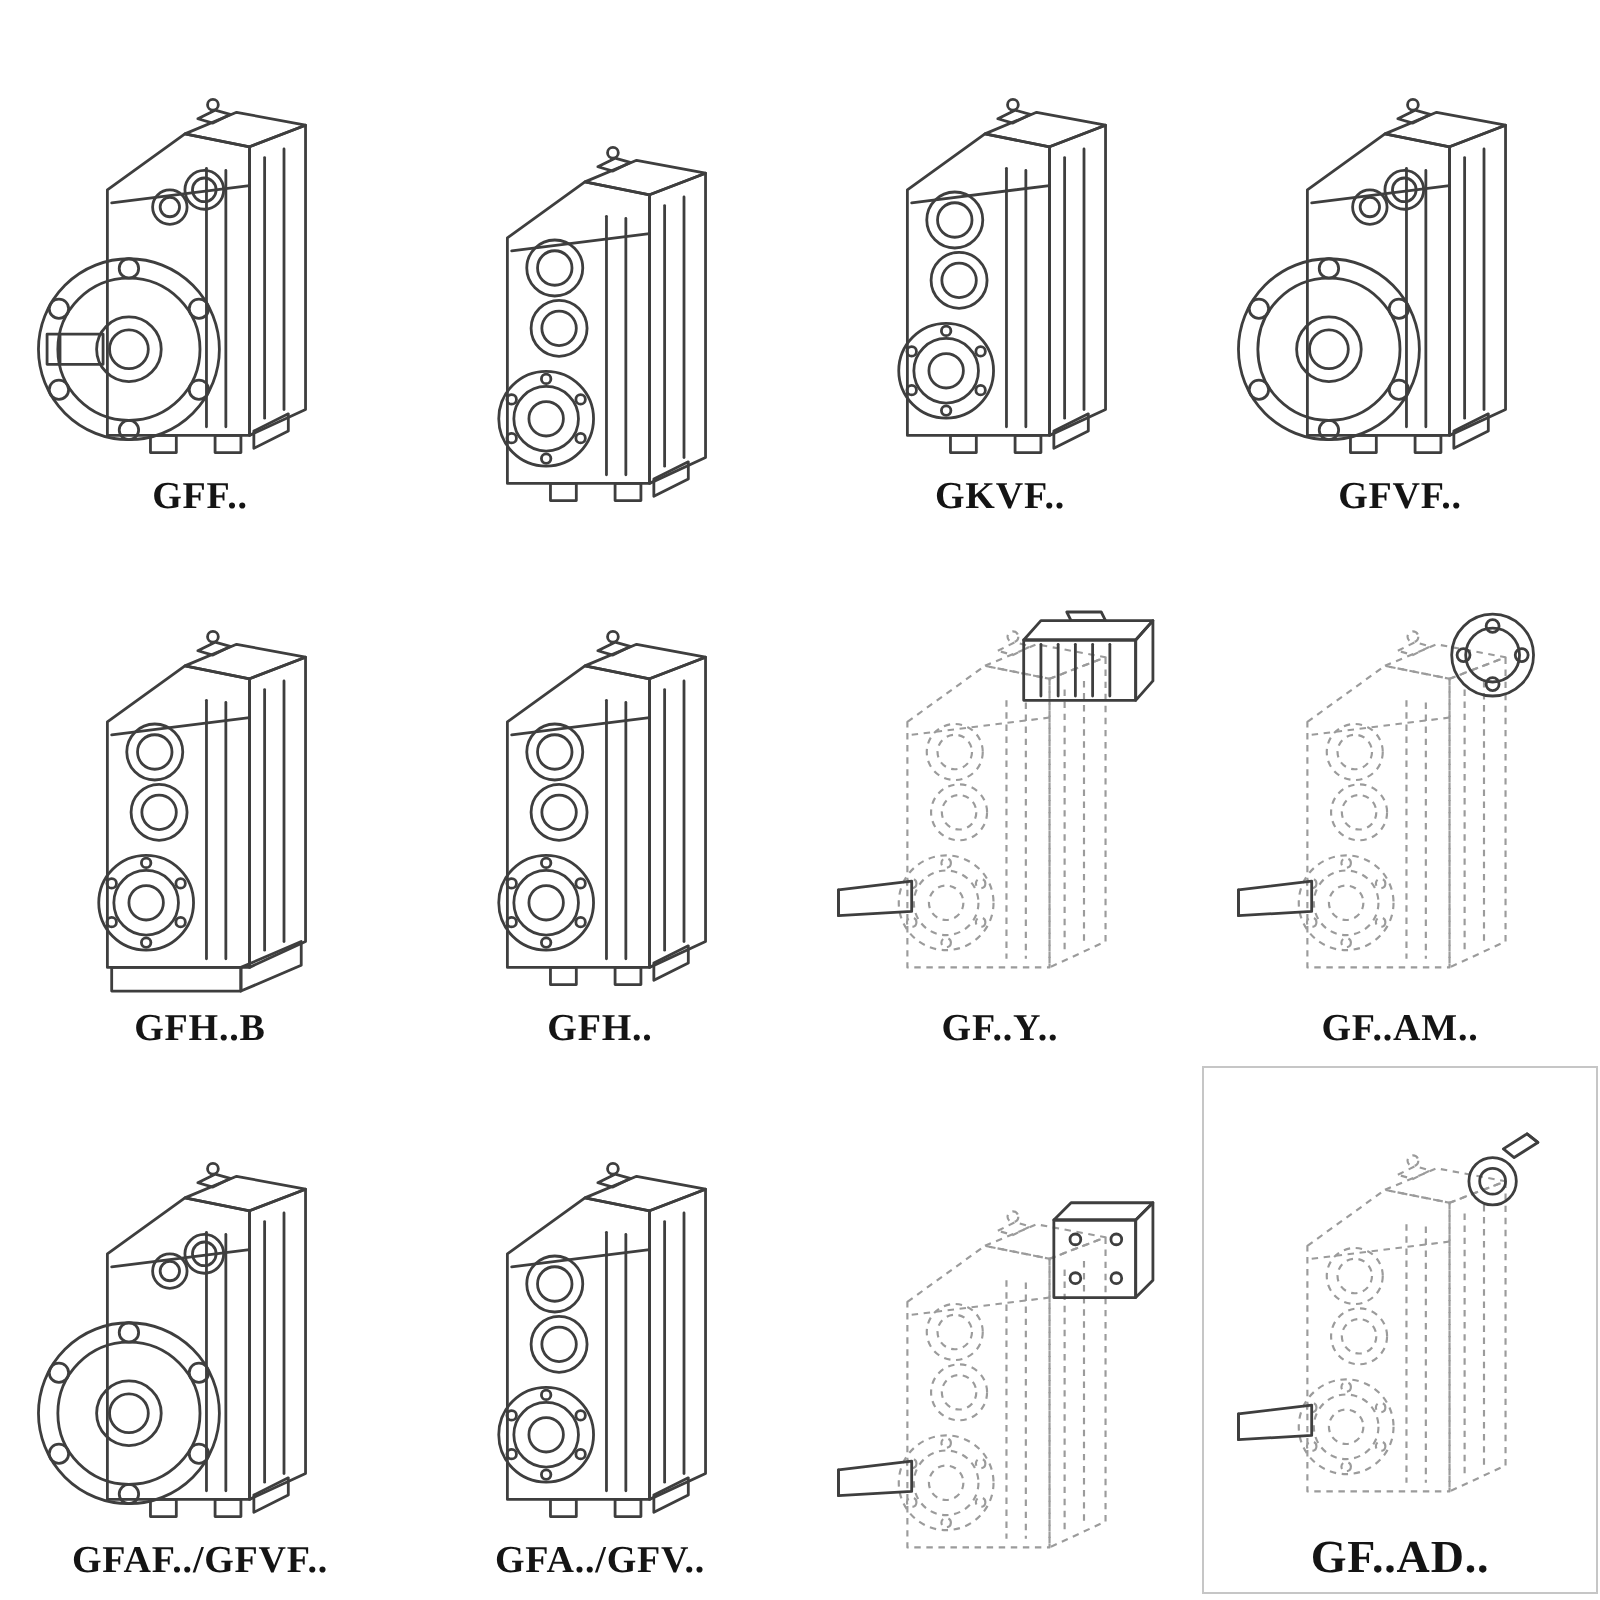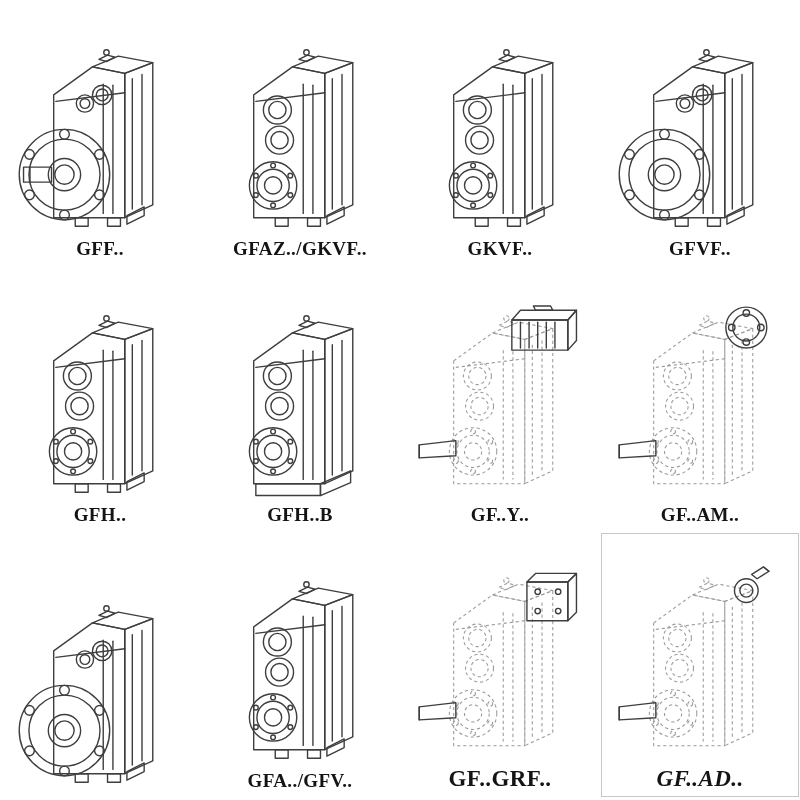--- a/index.html
+++ b/index.html
@@ -7,21 +7,21 @@
   .grid{
     display:grid;
     grid-template-columns:repeat(4,200px);
     grid-template-rows:repeat(3,266px);
     width:800px;height:800px;
   }
   .cell{
     display:flex;flex-direction:column;align-items:center;justify-content:flex-end;
     padding-bottom:6px;box-sizing:border-box;
   }
-  .cell.boxed{outline:1px solid #c6c6c6;outline-offset:-2px;font-style:italic;}
+  .cell.boxed{outline:1px solid #c6c6c6;outline-offset:-2px;}
   .fig{width:188px;height:212px;display:flex;align-items:flex-end;justify-content:center;}
   .fig svg{width:184px;height:210px;display:block;}
   .label{
     font-weight:bold;font-size:19px;letter-spacing:.4px;color:#141414;
     margin-top:2px;white-space:nowrap;
   }
   .label.lg{font-size:23px;}
   
   svg .s{fill:none;stroke:#3e3e3e;stroke-width:1.3;stroke-linejoin:round;stroke-linecap:round;}
   svg .d{fill:none;stroke:#9b9b9b;stroke-width:1;stroke-dasharray:3 2.6;stroke-linejoin:round;}
@@ -90,21 +90,20 @@
           <circle class="s" cx="60" cy="148" r="15"></circle>
           <circle class="s" cx="60" cy="148" r="8"></circle>
   <circle class="s" cx="60" cy="129.5" r="2.2"></circle>
           <circle class="s" cx="76" cy="139" r="2.2"></circle>
   <circle class="s" cx="76" cy="157" r="2.2"></circle>
           <circle class="s" cx="60" cy="166.5" r="2.2"></circle>
   <circle class="s" cx="44" cy="157" r="2.2"></circle>
           <circle class="s" cx="44" cy="139" r="2.2"></circle>
         </svg>
       </div>
-      <div class="label">GFAZ../GKVF..</div>
     </div>
     <div class="cell">
       <div class="fig">
         <svg viewBox="0 0 170 195">
   <polygon class="s" points="42,64 78,38 108,44 108,178 42,178"></polygon>
   <polygon class="s" points="108,44 134,34 134,166 108,178"></polygon>
   <polygon class="s" points="78,38 102,28 134,34 108,44"></polygon>
   <polygon class="s" points="84,31 92,27 99,29 91,33"></polygon>
   <circle class="s" cx="91" cy="24.5" r="2.5"></circle>
   <line class="s" x1="88" y1="54" x2="88" y2="174"></line>
@@ -158,53 +157,20 @@
           <circle class="s" cx="84.5" cy="119.2" r="4.5"></circle>
   <circle class="s" cx="84.5" cy="156.8" r="4.5"></circle>
           <circle class="s" cx="52" cy="175.5" r="4.5"></circle>
   <circle class="s" cx="19.5" cy="156.8" r="4.5"></circle>
           <circle class="s" cx="19.5" cy="119.2" r="4.5"></circle>
   <circle class="s" cx="52" cy="138" r="15"></circle>
           <circle class="s" cx="52" cy="138" r="9"></circle>
         </svg>
       </div>
       <div class="label">GFVF..</div>
-    </div>
-    <div class="cell">
-      <div class="fig">
-        <svg viewBox="0 0 170 195">
-  <polygon class="s" points="42,64 78,38 108,44 108,178 42,178"></polygon>
-  <polygon class="s" points="108,44 134,34 134,166 108,178"></polygon>
-  <polygon class="s" points="78,38 102,28 134,34 108,44"></polygon>
-  <polygon class="s" points="84,31 92,27 99,29 91,33"></polygon>
-  <circle class="s" cx="91" cy="24.5" r="2.5"></circle>
-  <line class="s" x1="88" y1="54" x2="88" y2="174"></line>
-  <line class="s" x1="97" y1="55" x2="97" y2="174"></line>
-  <line class="s" x1="115" y1="49" x2="115" y2="170"></line>
-  <line class="s" x1="124" y1="45" x2="124" y2="166"></line>
-  <line class="s" x1="44" y1="70" x2="108" y2="62"></line>
-  <polygon class="s" points="62,178 74,178 74,186 62,186"></polygon>
-  <polygon class="s" points="92,178 104,178 104,186 92,186"></polygon>
-  <polygon class="s" points="110,176 126,168 126,176 110,184"></polygon>
-  <circle class="s" cx="64" cy="78" r="13"></circle>
-          <circle class="s" cx="64" cy="78" r="8"></circle>
-  <circle class="s" cx="66" cy="106" r="13"></circle>
-          <circle class="s" cx="66" cy="106" r="8"></circle>
-  <circle class="s" cx="60" cy="148" r="22"></circle>
-          <circle class="s" cx="60" cy="148" r="15"></circle>
-          <circle class="s" cx="60" cy="148" r="8"></circle>
-  <circle class="s" cx="60" cy="129.5" r="2.2"></circle>
-          <circle class="s" cx="76" cy="139" r="2.2"></circle>
-  <circle class="s" cx="76" cy="157" r="2.2"></circle>
-          <circle class="s" cx="60" cy="166.5" r="2.2"></circle>
-  <circle class="s" cx="44" cy="157" r="2.2"></circle>
-          <circle class="s" cx="44" cy="139" r="2.2"></circle>
-        </svg>
-      </div>
-      <div class="label">GFH..</div>
     </div>
     <div class="cell">
       <div class="fig">
         <svg viewBox="0 0 170 195">
   <polygon class="s" points="42,64 78,38 108,44 108,178 42,178"></polygon>
   <polygon class="s" points="108,44 134,34 134,166 108,178"></polygon>
   <polygon class="s" points="78,38 102,28 134,34 108,44"></polygon>
   <polygon class="s" points="84,31 92,27 99,29 91,33"></polygon>
   <circle class="s" cx="91" cy="24.5" r="2.5"></circle>
   <line class="s" x1="88" y1="54" x2="88" y2="174"></line>
@@ -223,20 +189,53 @@
           <circle class="s" cx="60" cy="148" r="8"></circle>
   <circle class="s" cx="60" cy="129.5" r="2.2"></circle>
           <circle class="s" cx="76" cy="139" r="2.2"></circle>
   <circle class="s" cx="76" cy="157" r="2.2"></circle>
           <circle class="s" cx="60" cy="166.5" r="2.2"></circle>
   <circle class="s" cx="44" cy="157" r="2.2"></circle>
           <circle class="s" cx="44" cy="139" r="2.2"></circle>
         </svg>
       </div>
       <div class="label">GFH..B</div>
+    </div>
+    <div class="cell">
+      <div class="fig">
+        <svg viewBox="0 0 170 195">
+  <polygon class="s" points="42,64 78,38 108,44 108,178 42,178"></polygon>
+  <polygon class="s" points="108,44 134,34 134,166 108,178"></polygon>
+  <polygon class="s" points="78,38 102,28 134,34 108,44"></polygon>
+  <polygon class="s" points="84,31 92,27 99,29 91,33"></polygon>
+  <circle class="s" cx="91" cy="24.5" r="2.5"></circle>
+  <line class="s" x1="88" y1="54" x2="88" y2="174"></line>
+  <line class="s" x1="97" y1="55" x2="97" y2="174"></line>
+  <line class="s" x1="115" y1="49" x2="115" y2="170"></line>
+  <line class="s" x1="124" y1="45" x2="124" y2="166"></line>
+  <line class="s" x1="44" y1="70" x2="108" y2="62"></line>
+  <polygon class="s" points="62,178 74,178 74,186 62,186"></polygon>
+  <polygon class="s" points="92,178 104,178 104,186 92,186"></polygon>
+  <polygon class="s" points="110,176 126,168 126,176 110,184"></polygon>
+  <circle class="s" cx="64" cy="78" r="13"></circle>
+          <circle class="s" cx="64" cy="78" r="8"></circle>
+  <circle class="s" cx="66" cy="106" r="13"></circle>
+          <circle class="s" cx="66" cy="106" r="8"></circle>
+  <circle class="s" cx="60" cy="148" r="22"></circle>
+          <circle class="s" cx="60" cy="148" r="15"></circle>
+          <circle class="s" cx="60" cy="148" r="8"></circle>
+  <circle class="s" cx="60" cy="129.5" r="2.2"></circle>
+          <circle class="s" cx="76" cy="139" r="2.2"></circle>
+  <circle class="s" cx="76" cy="157" r="2.2"></circle>
+          <circle class="s" cx="60" cy="166.5" r="2.2"></circle>
+  <circle class="s" cx="44" cy="157" r="2.2"></circle>
+          <circle class="s" cx="44" cy="139" r="2.2"></circle>
+        </svg>
+      </div>
+      <div class="label">GFH..</div>
     </div>
     <div class="cell">
       <div class="fig">
         <svg viewBox="0 0 170 195">
   <polygon class="d" points="42,64 78,38 108,44 108,178 42,178"></polygon>
   <polygon class="d" points="108,44 134,34 134,166 108,178"></polygon>
   <polygon class="d" points="78,38 102,28 134,34 108,44"></polygon>
   <polygon class="d" points="84,31 92,27 99,29 91,33"></polygon>
   <circle class="d" cx="91" cy="24.5" r="2.5"></circle>
   <line class="d" x1="88" y1="54" x2="88" y2="174"></line>
@@ -335,20 +334,21 @@
   <circle class="s" cx="52" cy="100.5" r="4.5"></circle>
           <circle class="s" cx="84.5" cy="119.2" r="4.5"></circle>
   <circle class="s" cx="84.5" cy="156.8" r="4.5"></circle>
           <circle class="s" cx="52" cy="175.5" r="4.5"></circle>
   <circle class="s" cx="19.5" cy="156.8" r="4.5"></circle>
           <circle class="s" cx="19.5" cy="119.2" r="4.5"></circle>
   <circle class="s" cx="52" cy="138" r="15"></circle>
           <circle class="s" cx="52" cy="138" r="9"></circle>
         </svg>
       </div>
+      <div class="label">GFAF../GFVF..</div>
     </div>
     <div class="cell">
       <div class="fig">
         <svg viewBox="0 0 170 195">
   <polygon class="s" points="42,64 78,38 108,44 108,178 42,178"></polygon>
   <polygon class="s" points="108,44 134,34 134,166 108,178"></polygon>
   <polygon class="s" points="78,38 102,28 134,34 108,44"></polygon>
   <polygon class="s" points="84,31 92,27 99,29 91,33"></polygon>
   <circle class="s" cx="91" cy="24.5" r="2.5"></circle>
   <line class="s" x1="88" y1="54" x2="88" y2="174"></line>
@@ -406,21 +406,20 @@
   <line class="s" x1="10" y1="142" x2="10" y2="154"></line>
   <polygon class="s" points="110,26 148,26 148,62 110,62"></polygon>
   <polygon class="s" points="110,26 118,18 156,18 148,26"></polygon>
   <polygon class="s" points="148,26 156,18 156,54 148,62"></polygon>
   <circle class="s" cx="120" cy="35" r="2.5"></circle>
           <circle class="s" cx="139" cy="35" r="2.5"></circle>
   <circle class="s" cx="120" cy="53" r="2.5"></circle>
           <circle class="s" cx="139" cy="53" r="2.5"></circle>
         </svg>
       </div>
-      <div class="label lg">GF..GRF..</div>
     </div>
     <div class="cell boxed">
       <div class="fig">
         <svg viewBox="0 0 170 195">
   <polygon class="d" points="42,64 78,38 108,44 108,178 42,178"></polygon>
   <polygon class="d" points="108,44 134,34 134,166 108,178"></polygon>
   <polygon class="d" points="78,38 102,28 134,34 108,44"></polygon>
   <polygon class="d" points="84,31 92,27 99,29 91,33"></polygon>
   <circle class="d" cx="91" cy="24.5" r="2.5"></circle>
   <line class="d" x1="88" y1="54" x2="88" y2="174"></line>

